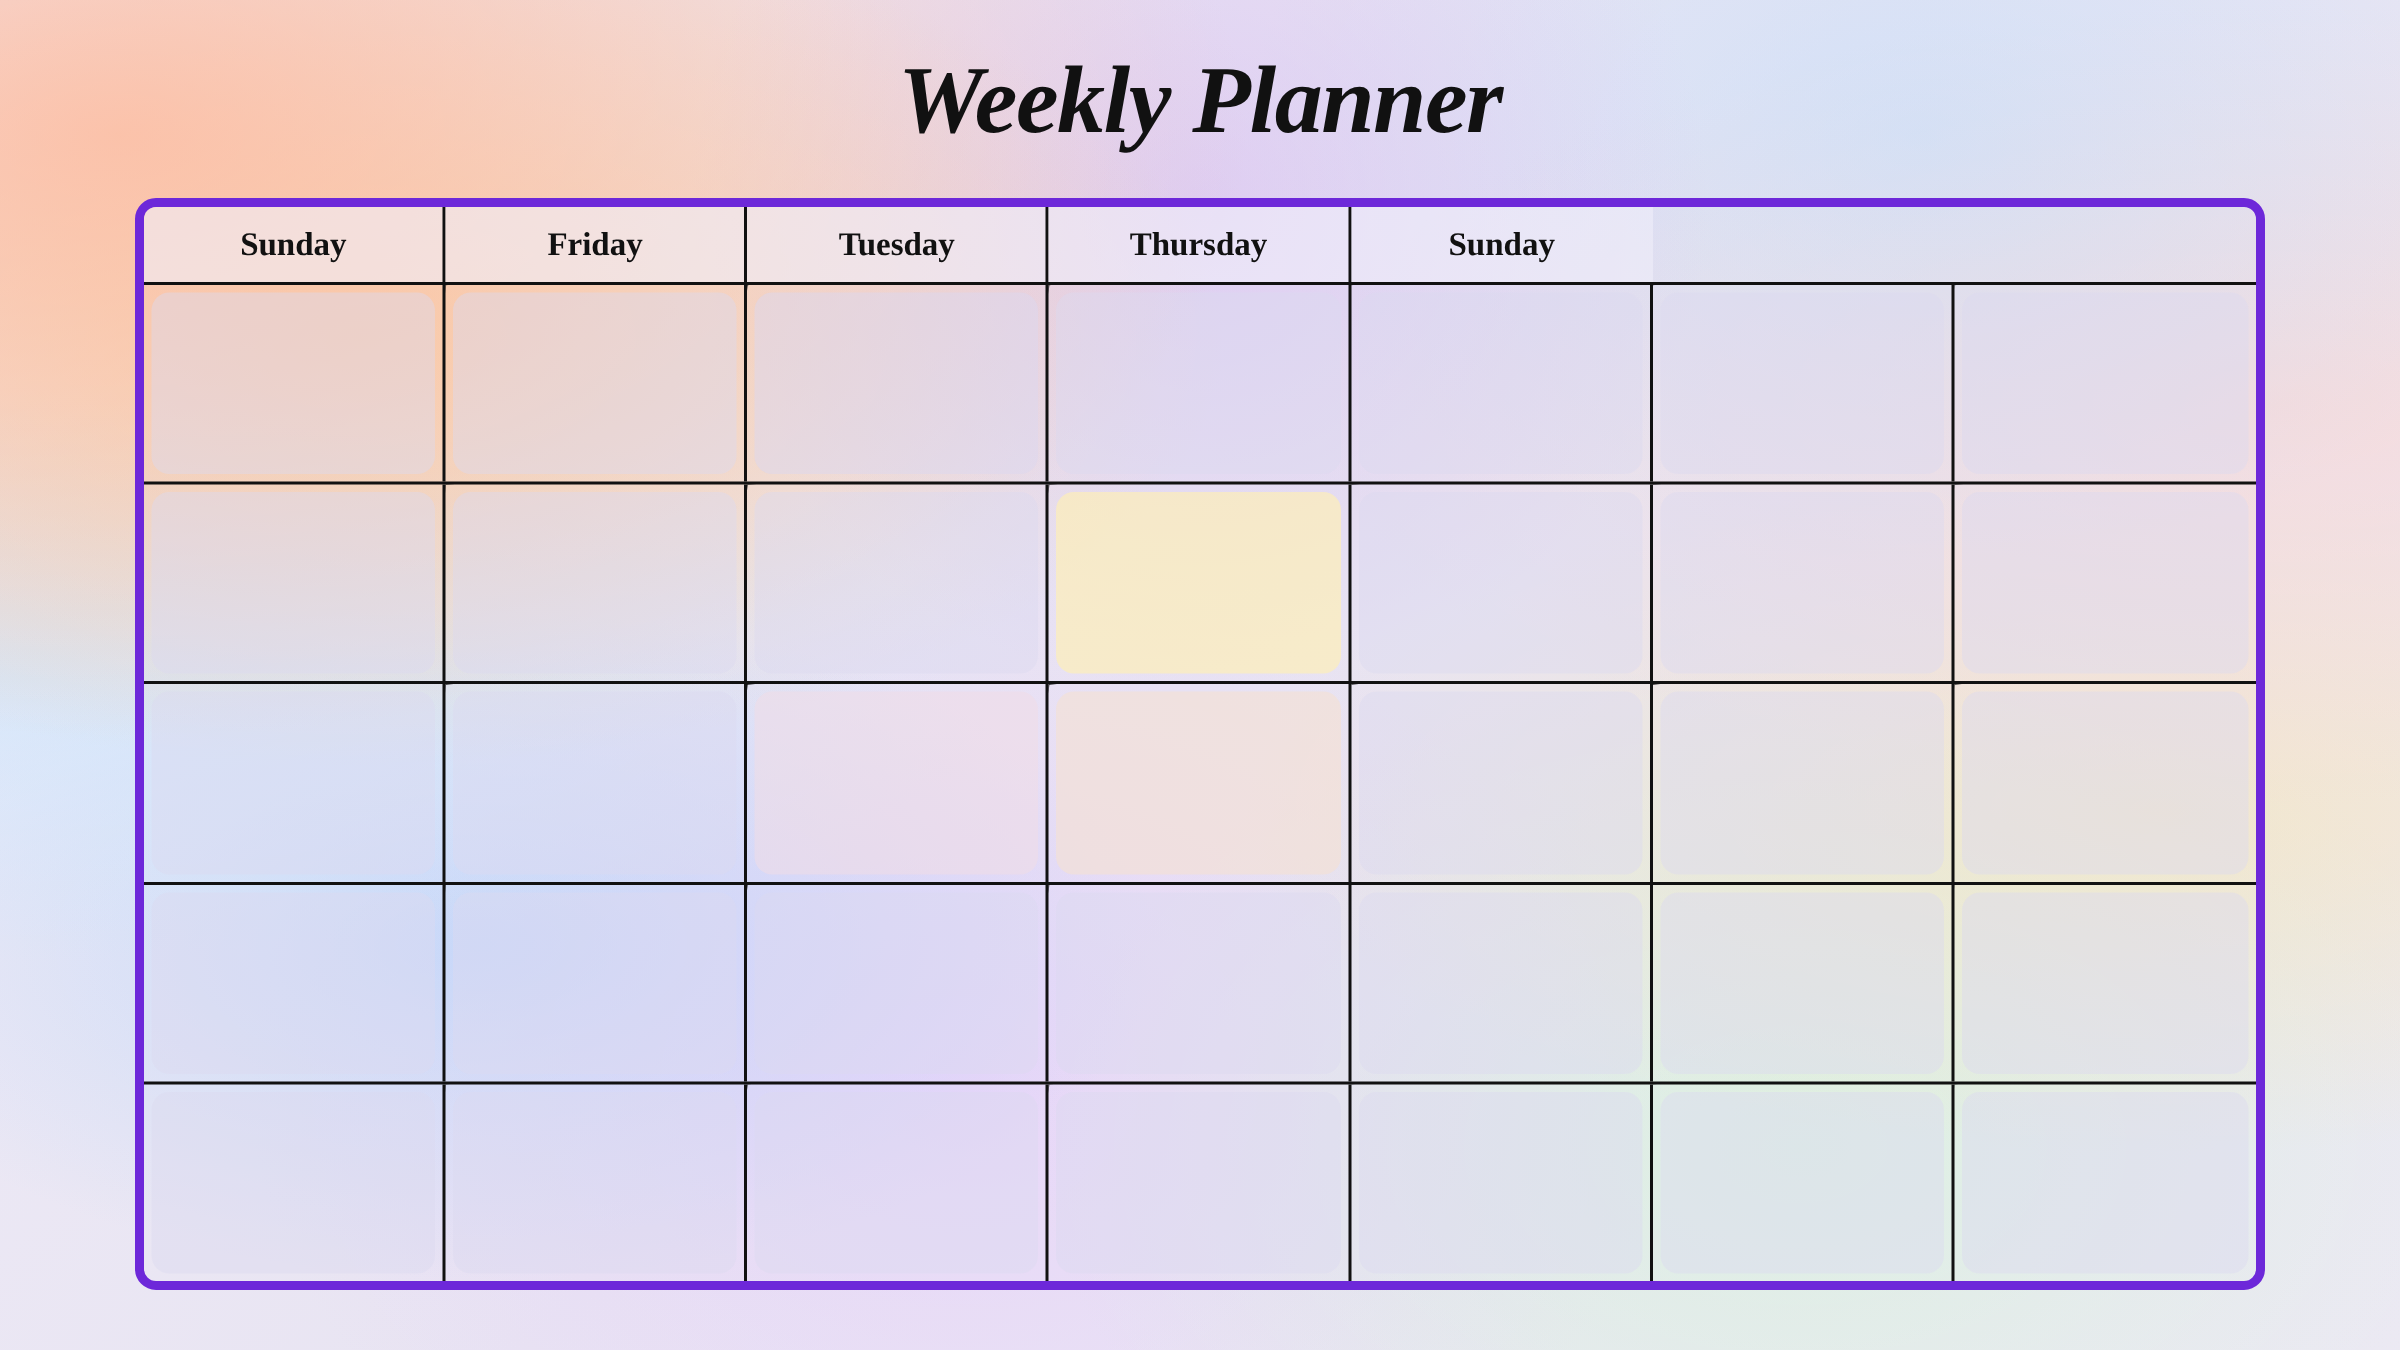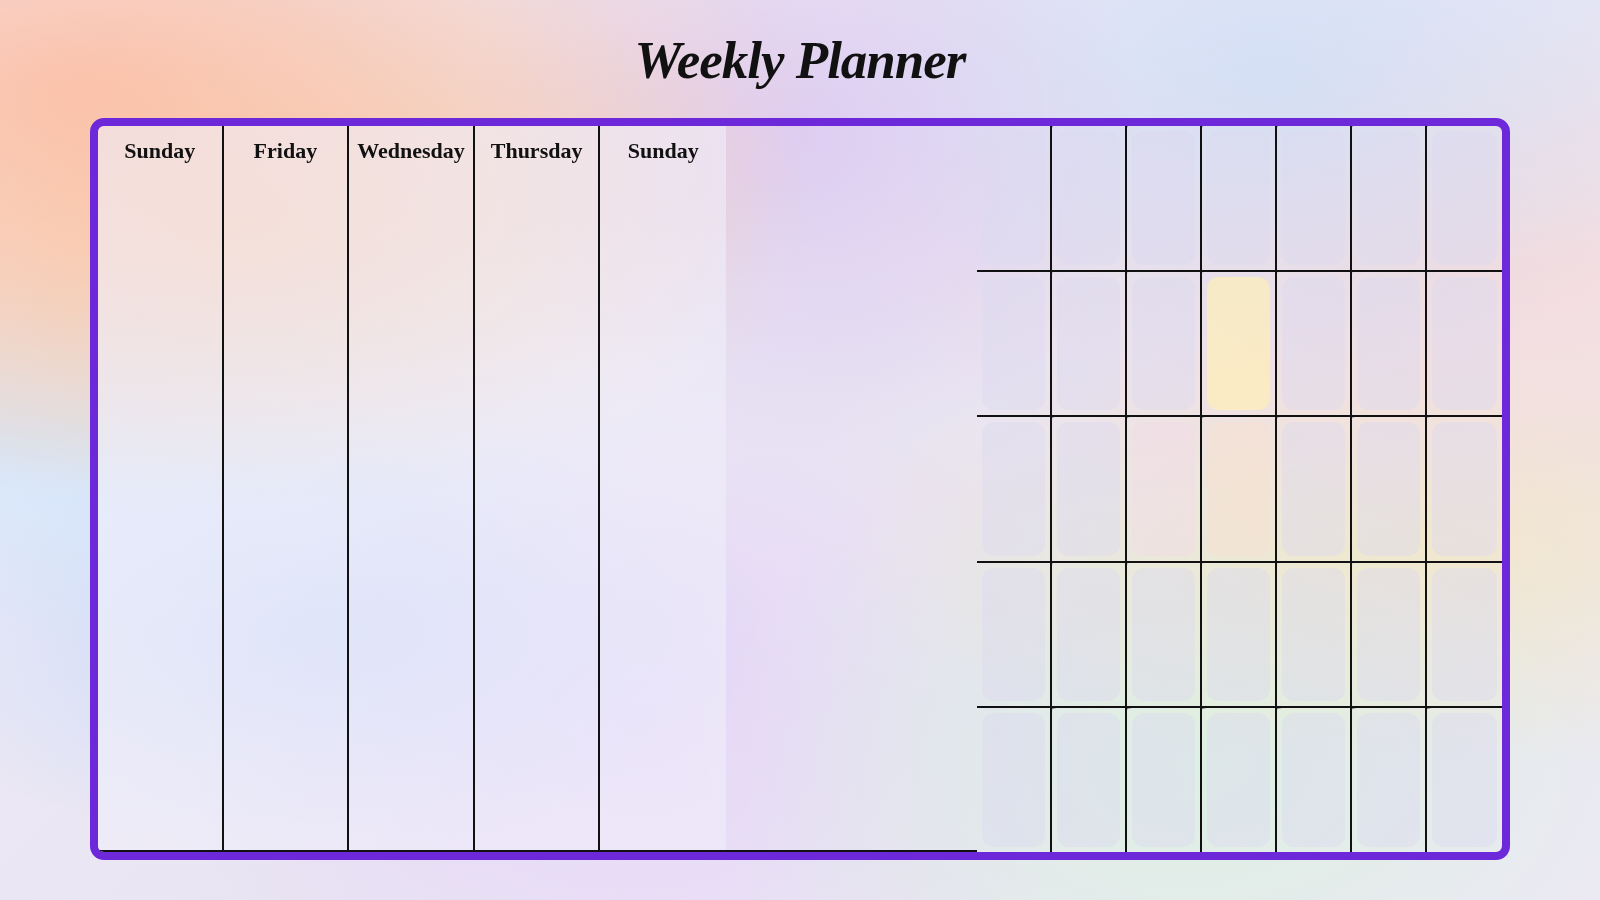--- a/index.html
+++ b/index.html
@@ -41,38 +41,38 @@
       z-index: 1;
       width: 100%;
       height: 100%;
       display: flex;
       flex-direction: column;
       align-items: center;
       padding: 30px 90px 40px 90px;
     }
 
     .title {
-      font-size: 53px;
+      font-size: 64px;
       font-weight: 900;
       color: #111;
       font-family: Georgia, 'Times New Roman', serif;
       font-style: italic;
       letter-spacing: -1px;
       margin-bottom: 28px;
       text-align: center;
     }
 
     .planner-grid {
       width: 100%;
       flex: 1;
-      border: 8px solid #6d28d9;
+      border: 6px solid #6d28d9;
       border-radius: 14px;
       overflow: hidden;
       display: flex;
-      flex-direction: row;
+      flex-direction: column;
     }
 
     .header-row {
       display: grid;
       grid-template-columns: repeat(7, 1fr);
       border-bottom: 2px solid #111;
     }
 
     .header-cell {
       padding: 12px 8px;
@@ -184,21 +184,21 @@
 
 <div class="container">
 
   <h1 class="title">Weekly Planner</h1>
 
   <div class="planner-grid">
 
     <div class="header-row">
       <div class="header-cell">Sunday</div>
       <div class="header-cell">Friday</div>
-      <div class="header-cell">Wednesday</div>
+      <div class="header-cell">Tuesday</div>
       <div class="header-cell">Thursday</div>
       <div class="header-cell">Sunday</div>
     </div>
 
     <div class="body-rows">
 
       <div class="data-row row-1">
         <div class="data-cell col-0">
             <div class="cell-inner"></div>
           </div>

